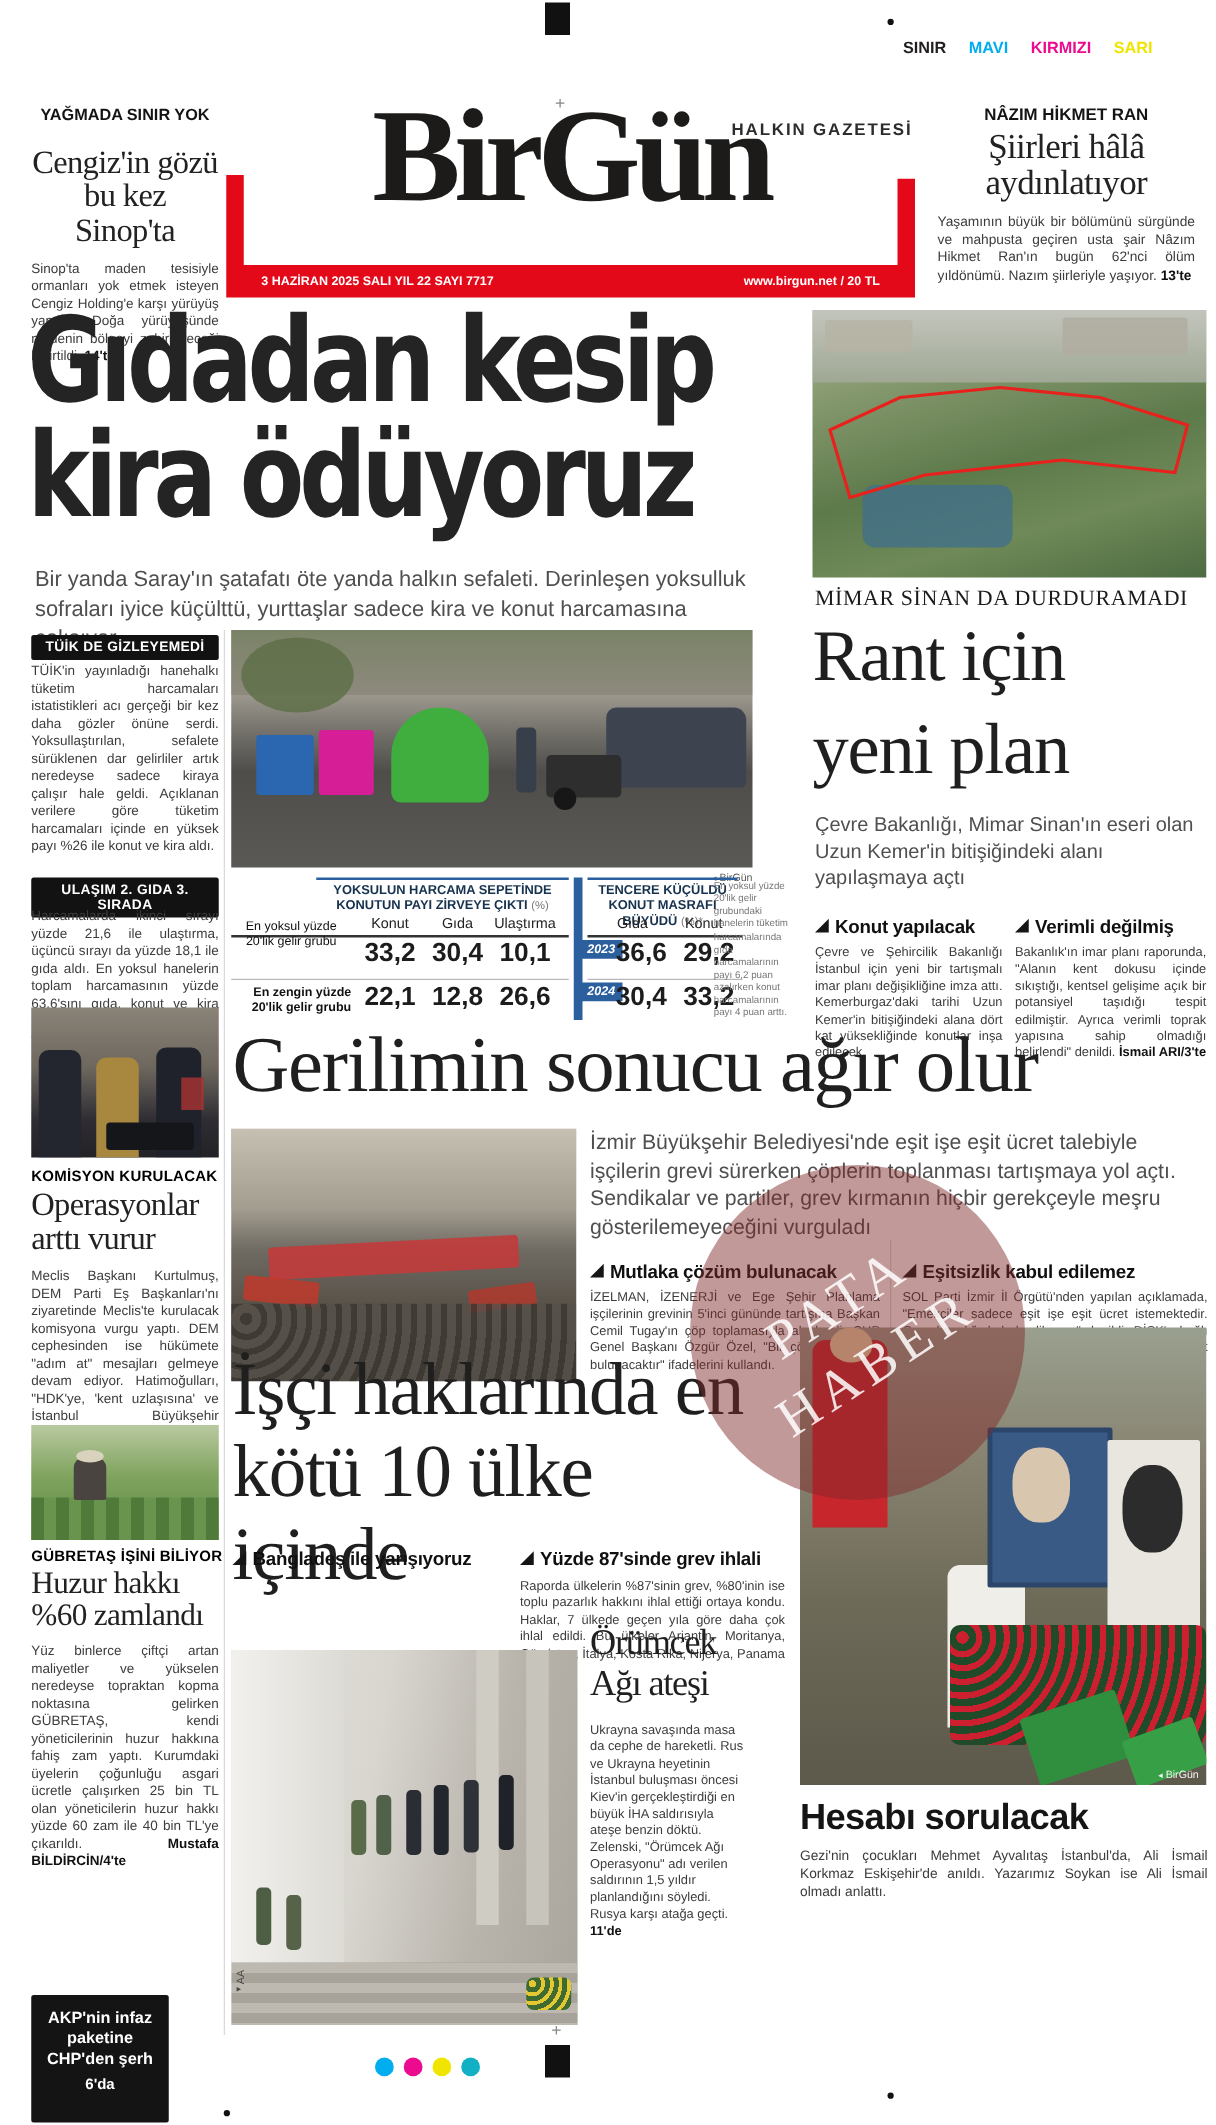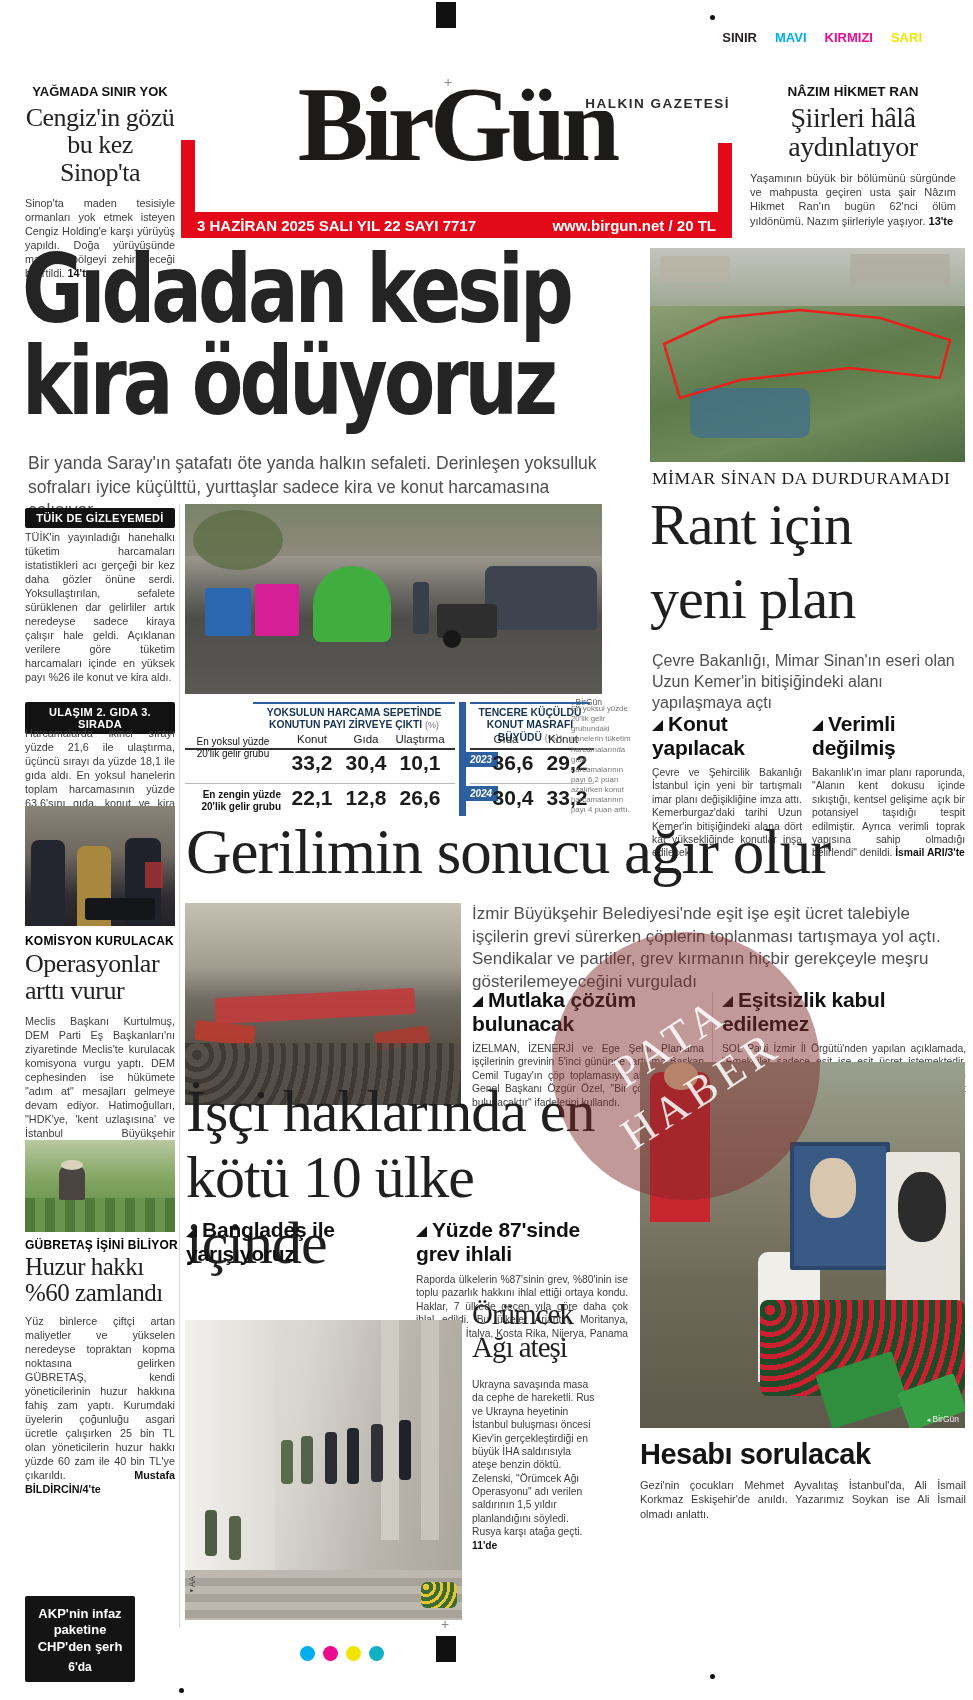--- a/index.html
+++ b/index.html
@@ -9,21 +9,21 @@
   
   .serif{font-family:"Liberation Serif","DejaVu Serif",serif;}
   .kbox{background:#121212;color:#fff;font-weight:bold;font-size:11px;letter-spacing:.3px;
         text-align:center;padding:4px 2px;border-radius:2px;}
   .kicker-blue{color:#000000;font-weight:bold;font-size:12px;letter-spacing:.2px;}
   .body-txt{font-size:10.8px;line-height:1.3;color:#3c3c3c;text-align:justify;}
   .pageref{font-weight:bold;color:#111;}
   .rail-title{font-family:"Liberation Serif",serif;font-size:25px;line-height:1.04;
               color:#222;letter-spacing:-.5px;}
   .deck{color:#4f4f4f;}
-  .sub-title{font-weight:bold;font-size:21px;color:#101010;letter-spacing:-.2px;}
+  .sub-title{font-weight:bold;font-size:15px;color:#101010;letter-spacing:-.2px;margin-top:21px;}
   .tri{display:inline-block;width:0;height:0;border-bottom:11px solid #151515;
        border-left:11px solid transparent;margin-right:5px;vertical-align:baseline;}
   .credit{font-size:8.5px;color:#5a5a5a;}
   .credit .arr{font-size:7px;}
   .unit{font-weight:normal;color:#777;font-size:9px;}
   
   .photo{overflow:hidden;position:absolute;}
   .ph-shape{position:absolute;}
   
   .lead-line{font-family:"DejaVu Sans","Liberation Sans",sans-serif;font-weight:bold;
@@ -47,30 +47,30 @@
 
   <div class="abs" style="left:660px;top:30px;width:262px;display:flex;justify-content:flex-end;gap:18px;font-weight:bold;font-size:13px;">
     <span style="color:#231f20">SINIR</span>
     <span style="color:#00aeef">MAVI</span>
     <span style="color:#ec0b8f">KIRMIZI</span>
     <span style="color:#f0e500">SARI</span>
   </div>
 
   <div class="abs" style="left:25px;top:84px;width:150px;text-align:center;">
     <div style="font-weight:bold;font-size:13px;color:#141414;">YAĞMADA SINIR YOK</div>
-    <div class="serif" style="font-size:26px;line-height:1.05;letter-spacing:-.5px;color:#222;margin-top:5px;">Cengiz'in gözü bu kez Sinop'ta</div>
+    <div class="serif" style="font-size:26px;line-height:1.05;letter-spacing:-.5px;color:#222;margin-top:17px;">Cengiz'in gözü bu kez Sinop'ta</div>
     <p class="body-txt" style="margin:10px 0 0;text-align:justify;"><span>Sinop'ta maden tesisiyle ormanları yok etmek isteyen Cengiz Holding'e karşı yürüyüş yapıldı. Doğa yürüyüşünde madenin bölgeyi zehirleyeceği belirtildi.</span> <span class="pageref">14'te</span></p>
   </div>
 
   <div class="abs" style="left:181px;top:86px;width:551px;height:152px;">
     <div class="abs" style="left:0;top:54px;width:14px;height:72px;background:#e30918;"></div>
     <div class="abs" style="right:0;top:57px;width:14px;height:69px;background:#e30918;"></div>
     <div class="abs serif" style="left:0;top:-22px;width:100%;text-align:center;font-weight:bold;font-size:106px;letter-spacing:-5px;color:#1c1b1a;">BirGün</div>
     <div class="abs" style="right:2px;top:10px;font-size:13.5px;letter-spacing:1.5px;color:#2c2c2c;font-weight:600;background:#fff;padding-left:6px;">HALKIN GAZETESİ</div>
-    <div class="abs" style="left:0;top:126px;width:100%;height:26px;background:#e30918;color:#fff;font-weight:bold;font-size:15px;display:flex;align-items:center;justify-content:space-between;padding:0 16px;box-sizing:border-box;">
+    <div class="abs" style="left:0;top:126px;width:100%;height:26px;background:#e30918;color:#fff;font-weight:bold;font-size:10px;display:flex;align-items:center;justify-content:space-between;padding:0 28px;box-sizing:border-box;">
       <span>3 HAZİRAN 2025 SALI YIL 22 SAYI 7717</span>
       <span><span>www.birgun.net</span> <span>/ 20 TL</span></span>
     </div>
   </div>
 
   <div class="abs" style="left:742px;top:84px;width:222px;text-align:center;">
     <div style="font-weight:bold;font-size:13.5px;color:#141414;">NÂZIM HİKMET RAN</div>
     <div class="serif" style="font-size:28px;line-height:1.05;letter-spacing:-.5px;color:#222;margin-top:4px;">Şiirleri hâlâ aydınlatıyor</div>
     <p class="body-txt" style="margin:9px 8px 0;font-size:11px;text-align:justify;"><span>Yaşamının büyük bir bölümünü sürgünde ve mahpusta geçiren usta şair Nâzım Hikmet Ran'ın bugün 62'nci ölüm yıldönümü. Nazım şiirleriyle yaşıyor.</span> <span class="pageref">13'te</span></p>
   </div>
@@ -226,21 +226,21 @@
 
   <div class="photo" style="left:25px;top:1140px;width:150px;height:92px;background:linear-gradient(180deg,#b9c9a0 0%,#7fa35e 45%,#5d8a44 100%);">
     <div class="ph-shape" style="left:0;top:58px;width:100%;height:34px;background:repeating-linear-gradient(90deg,#4f7a3a 0 10px,#69944e 10px 20px);"></div>
     <div class="ph-shape" style="left:34px;top:26px;width:26px;height:34px;background:#4a4440;border-radius:8px 8px 2px 2px;"></div>
     <div class="ph-shape" style="left:36px;top:20px;width:22px;height:10px;border-radius:50%;background:#d9d2bd;"></div>
   </div>
   <div class="abs kicker-blue" style="left:25px;top:1238px;">GÜBRETAŞ İŞİNİ BİLİYOR</div>
   <div class="abs rail-title" style="left:25px;top:1254px;width:150px;">Huzur hakkı %60 zamlandı</div>
   <p class="abs body-txt" style="left:25px;top:1314px;width:150px;margin:0;"><span>Yüz binlerce çiftçi artan maliyetler ve yükselen neredeyse topraktan kopma noktasına gelirken GÜBRETAŞ, kendi yöneticilerinin huzur hakkına fahiş zam yaptı. Kurumdaki üyelerin çoğunluğu asgari ücretle çalışırken 25 bin TL olan yöneticilerin huzur hakkı yüzde 60 zam ile 40 bin TL'ye çıkarıldı.</span> <span class="pageref">Mustafa BİLDİRCİN/4'te</span></p>
 
-  <div class="abs" style="left:25px;top:1596px;width:110px;background:#141414;color:#fff;text-align:center;padding:10px 8px 8px;border-radius:2px;box-sizing:border-box;">
+  <div class="abs" style="left:25px;top:1596px;width:110px;background:#141414;color:#fff;text-align:center;padding:10px 8px 24px;border-radius:2px;box-sizing:border-box;">
     <div style="font-weight:bold;font-size:13px;line-height:1.25;">AKP'nin infaz paketine CHP'den şerh</div>
     <div style="font-weight:bold;font-size:12px;margin-top:5px;">6'da</div>
   </div>
 
   <div class="photo" style="left:185px;top:1320px;width:277px;height:300px;background:linear-gradient(100deg,#e8e6e1 0%,#d8d5cf 40%,#b9b5ad 70%,#a9a59c 100%);">
     <div class="ph-shape" style="left:0;top:0;width:90px;height:300px;background:linear-gradient(90deg,#f2f1ee,#dddbd5);"></div>
     <div class="ph-shape" style="left:196px;top:0;width:18px;height:220px;background:#cfccc4;"></div>
     <div class="ph-shape" style="left:236px;top:0;width:18px;height:220px;background:#c7c4bb;"></div>
     <div class="ph-shape" style="left:96px;top:120px;width:12px;height:44px;background:#5a6b4a;border-radius:4px;"></div>
     <div class="ph-shape" style="left:116px;top:116px;width:12px;height:48px;background:#52624a;border-radius:4px;"></div>

